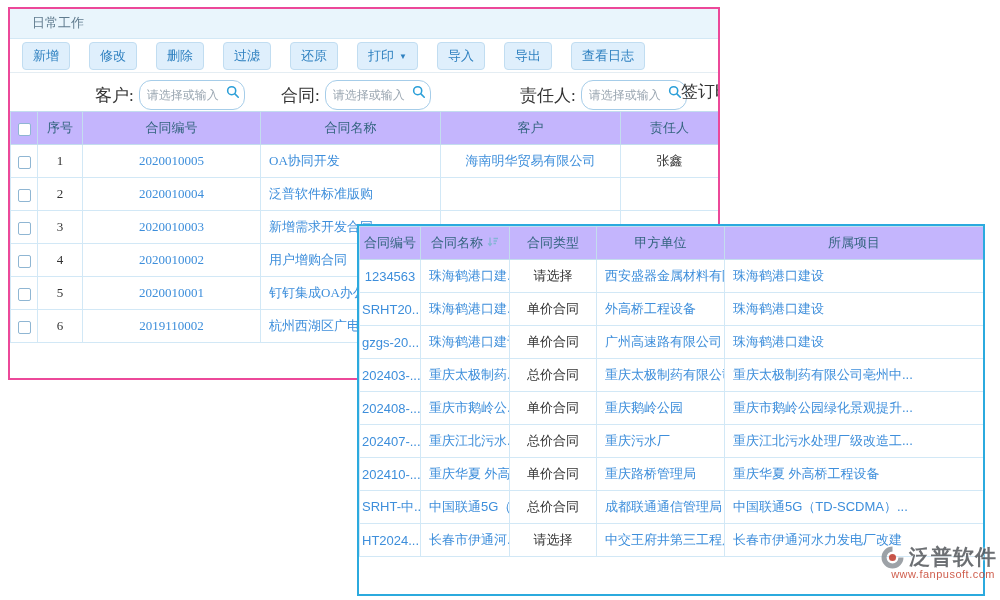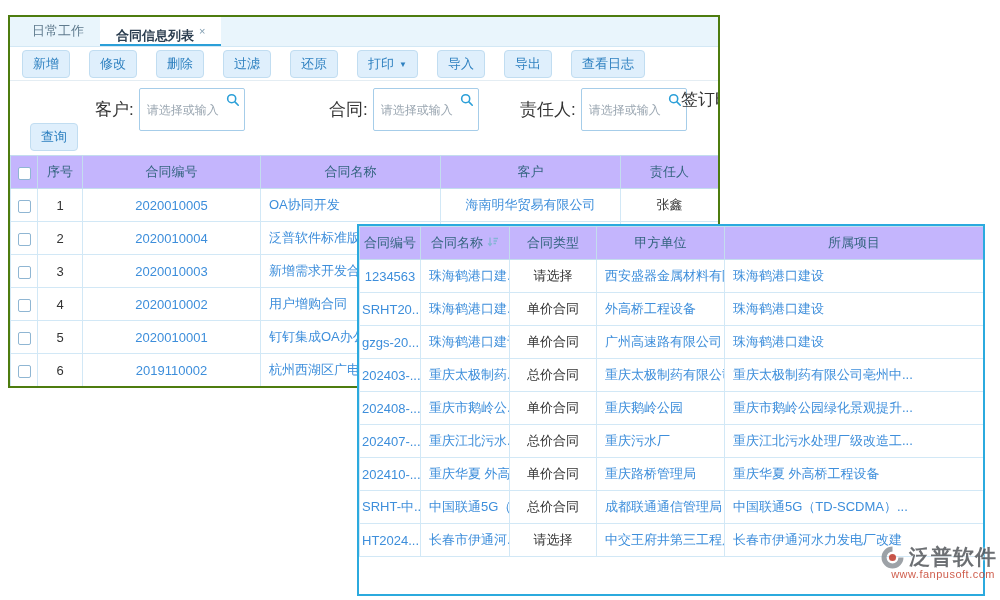--- a/index.html
+++ b/index.html
@@ -3,22 +3,22 @@
 <meta charset="utf-8">
 <style>
   * { margin:0; padding:0; box-sizing:border-box; }
   html,body { background:#fff; }
   body {
     width:1000px; height:600px; position:relative; overflow:hidden;
     font-family:"Liberation Sans","DejaVu Sans",sans-serif; font-size:13px; color:#333;
   }
   
   .bg-window {
-    position:absolute; left:8px; top:15px; width:712px; height:373px;
-    border:2px solid #4d7c0f; background:#fff; overflow:hidden;
+    position:absolute; left:8px; top:7px; width:712px; height:373px;
+    border:2px solid #ec4899; background:#fff; overflow:hidden;font-family:Liberation Serif, serif;
   }
   .tabbar {
     height:30px; background:#e9f5fc; border-bottom:1px solid #d3e8f5;
     display:flex; align-items:stretch; padding-left:6px;
   }
   .tab {
     padding:0 16px; line-height:28px; font-size:13px; color:#5f7b8e;
     cursor:pointer; white-space:nowrap;
   }
   .tab.active {
@@ -34,21 +34,21 @@
     background:#dfeffc; border:1px solid #c1ddf1; color:#2f81c0;
     font-size:13px; padding:4px 10px; border-radius:4px; cursor:pointer;
     font-family:inherit; white-space:nowrap;
   }
   .btn .caret { font-size:8px; margin-left:5px; position:relative; top:-1px; }
   .filterbar { position:relative; height:38px; background:#fff; }
   .fgroup { position:absolute; top:7px; display:flex; align-items:center; white-space:nowrap; }
   .flabel { font-size:17px; color:#333; margin-right:5px; }
   .inputwrap { position:relative; display:inline-block; }
   .inputwrap input {
-    width:106px; height:43px; border:1px solid #a6cde9; border-radius:2px;
+    width:106px; height:30px; border:1px solid #a6cde9; border-radius:12px;
     font-size:12px; padding:0 20px 0 7px; color:#333; outline:none; font-family:inherit;
   }
   .inputwrap input::placeholder { color:#9aa6b1; }
   .inputwrap svg { position:absolute; right:5px; top:5px; }
   .queryrow { height:36px; padding:4px 0 0 20px; background:#fff; }
   
   table { border-collapse:collapse; table-layout:fixed; font-size:13px; }
   th,td {
     border:1px solid #d2e8f6; height:33px; padding:0 8px;
     overflow:hidden; white-space:nowrap; text-overflow:clip;
@@ -90,62 +90,58 @@
   }
 </style>
 </head>
 <body>
 
 <div>
 
   <div class="bg-window">
     <div class="tabbar" id="tabbar">
         <div class="tab"><span>日常工作</span></div>
-        <div class="tab active"><span>合同信息列表</span><span class="close">×</span></div>
       </div>
     <div class="toolbar" id="toolbar">
         <button class="btn"><span>新增</span></button>
         <button class="btn"><span>修改</span></button>
         <button class="btn"><span>删除</span></button>
         <button class="btn"><span>过滤</span></button>
         <button class="btn"><span>还原</span></button>
         <button class="btn"><span>打印</span><span class="caret">▼</span></button>
         <button class="btn"><span>导入</span></button>
         <button class="btn"><span>导出</span></button>
         <button class="btn"><span>查看日志</span></button>
       </div>
     <div class="filterbar" id="filterbar">
         <div class="fgroup" style="left: 85px;">
           <span class="flabel">客户:</span>
           <span class="inputwrap"><input placeholder="请选择或输入" style=""><svg width="14" height="14" viewBox="0 0 16 16">
               <circle cx="6.5" cy="6.5" r="4.6" fill="none" stroke="#2b9fd8" stroke-width="1.8"></circle>
               <line x1="10.2" y1="10.2" x2="14" y2="14" stroke="#2b9fd8" stroke-width="1.8" stroke-linecap="round"></line>
             </svg></span>
         </div>
-        <div class="fgroup" style="left: 271px; margin-left: 48px;">
+        <div class="fgroup" style="left: 271px;">
           <span class="flabel">合同:</span>
           <span class="inputwrap"><input placeholder="请选择或输入" style=""><svg width="14" height="14" viewBox="0 0 16 16">
               <circle cx="6.5" cy="6.5" r="4.6" fill="none" stroke="#2b9fd8" stroke-width="1.8"></circle>
               <line x1="10.2" y1="10.2" x2="14" y2="14" stroke="#2b9fd8" stroke-width="1.8" stroke-linecap="round"></line>
             </svg></span>
         </div>
         <div class="fgroup" style="left: 462px; margin-left: 48px;">
           <span class="flabel">责任人:</span>
           <span class="inputwrap"><input placeholder="请选择或输入" style=""><svg width="14" height="14" viewBox="0 0 16 16">
               <circle cx="6.5" cy="6.5" r="4.6" fill="none" stroke="#2b9fd8" stroke-width="1.8"></circle>
               <line x1="10.2" y1="10.2" x2="14" y2="14" stroke="#2b9fd8" stroke-width="1.8" stroke-linecap="round"></line>
             </svg></span>
         </div>
         <div class="fgroup" style="left: 671px;">
           <span class="flabel">签订时间:</span>
         </div>
       </div>
-    <div class="queryrow">
-      <button class="btn">查询</button>
-    </div>
     <table class="bgtable" id="bg-table">
         <colgroup>
           <col style="width: 27px;">
           <col style="width: 45px;">
           <col style="width: 178px;">
           <col style="width: 180px;">
           <col style="width: 180px;">
           <col style="width: 98px;">
         </colgroup>
         <thead>

